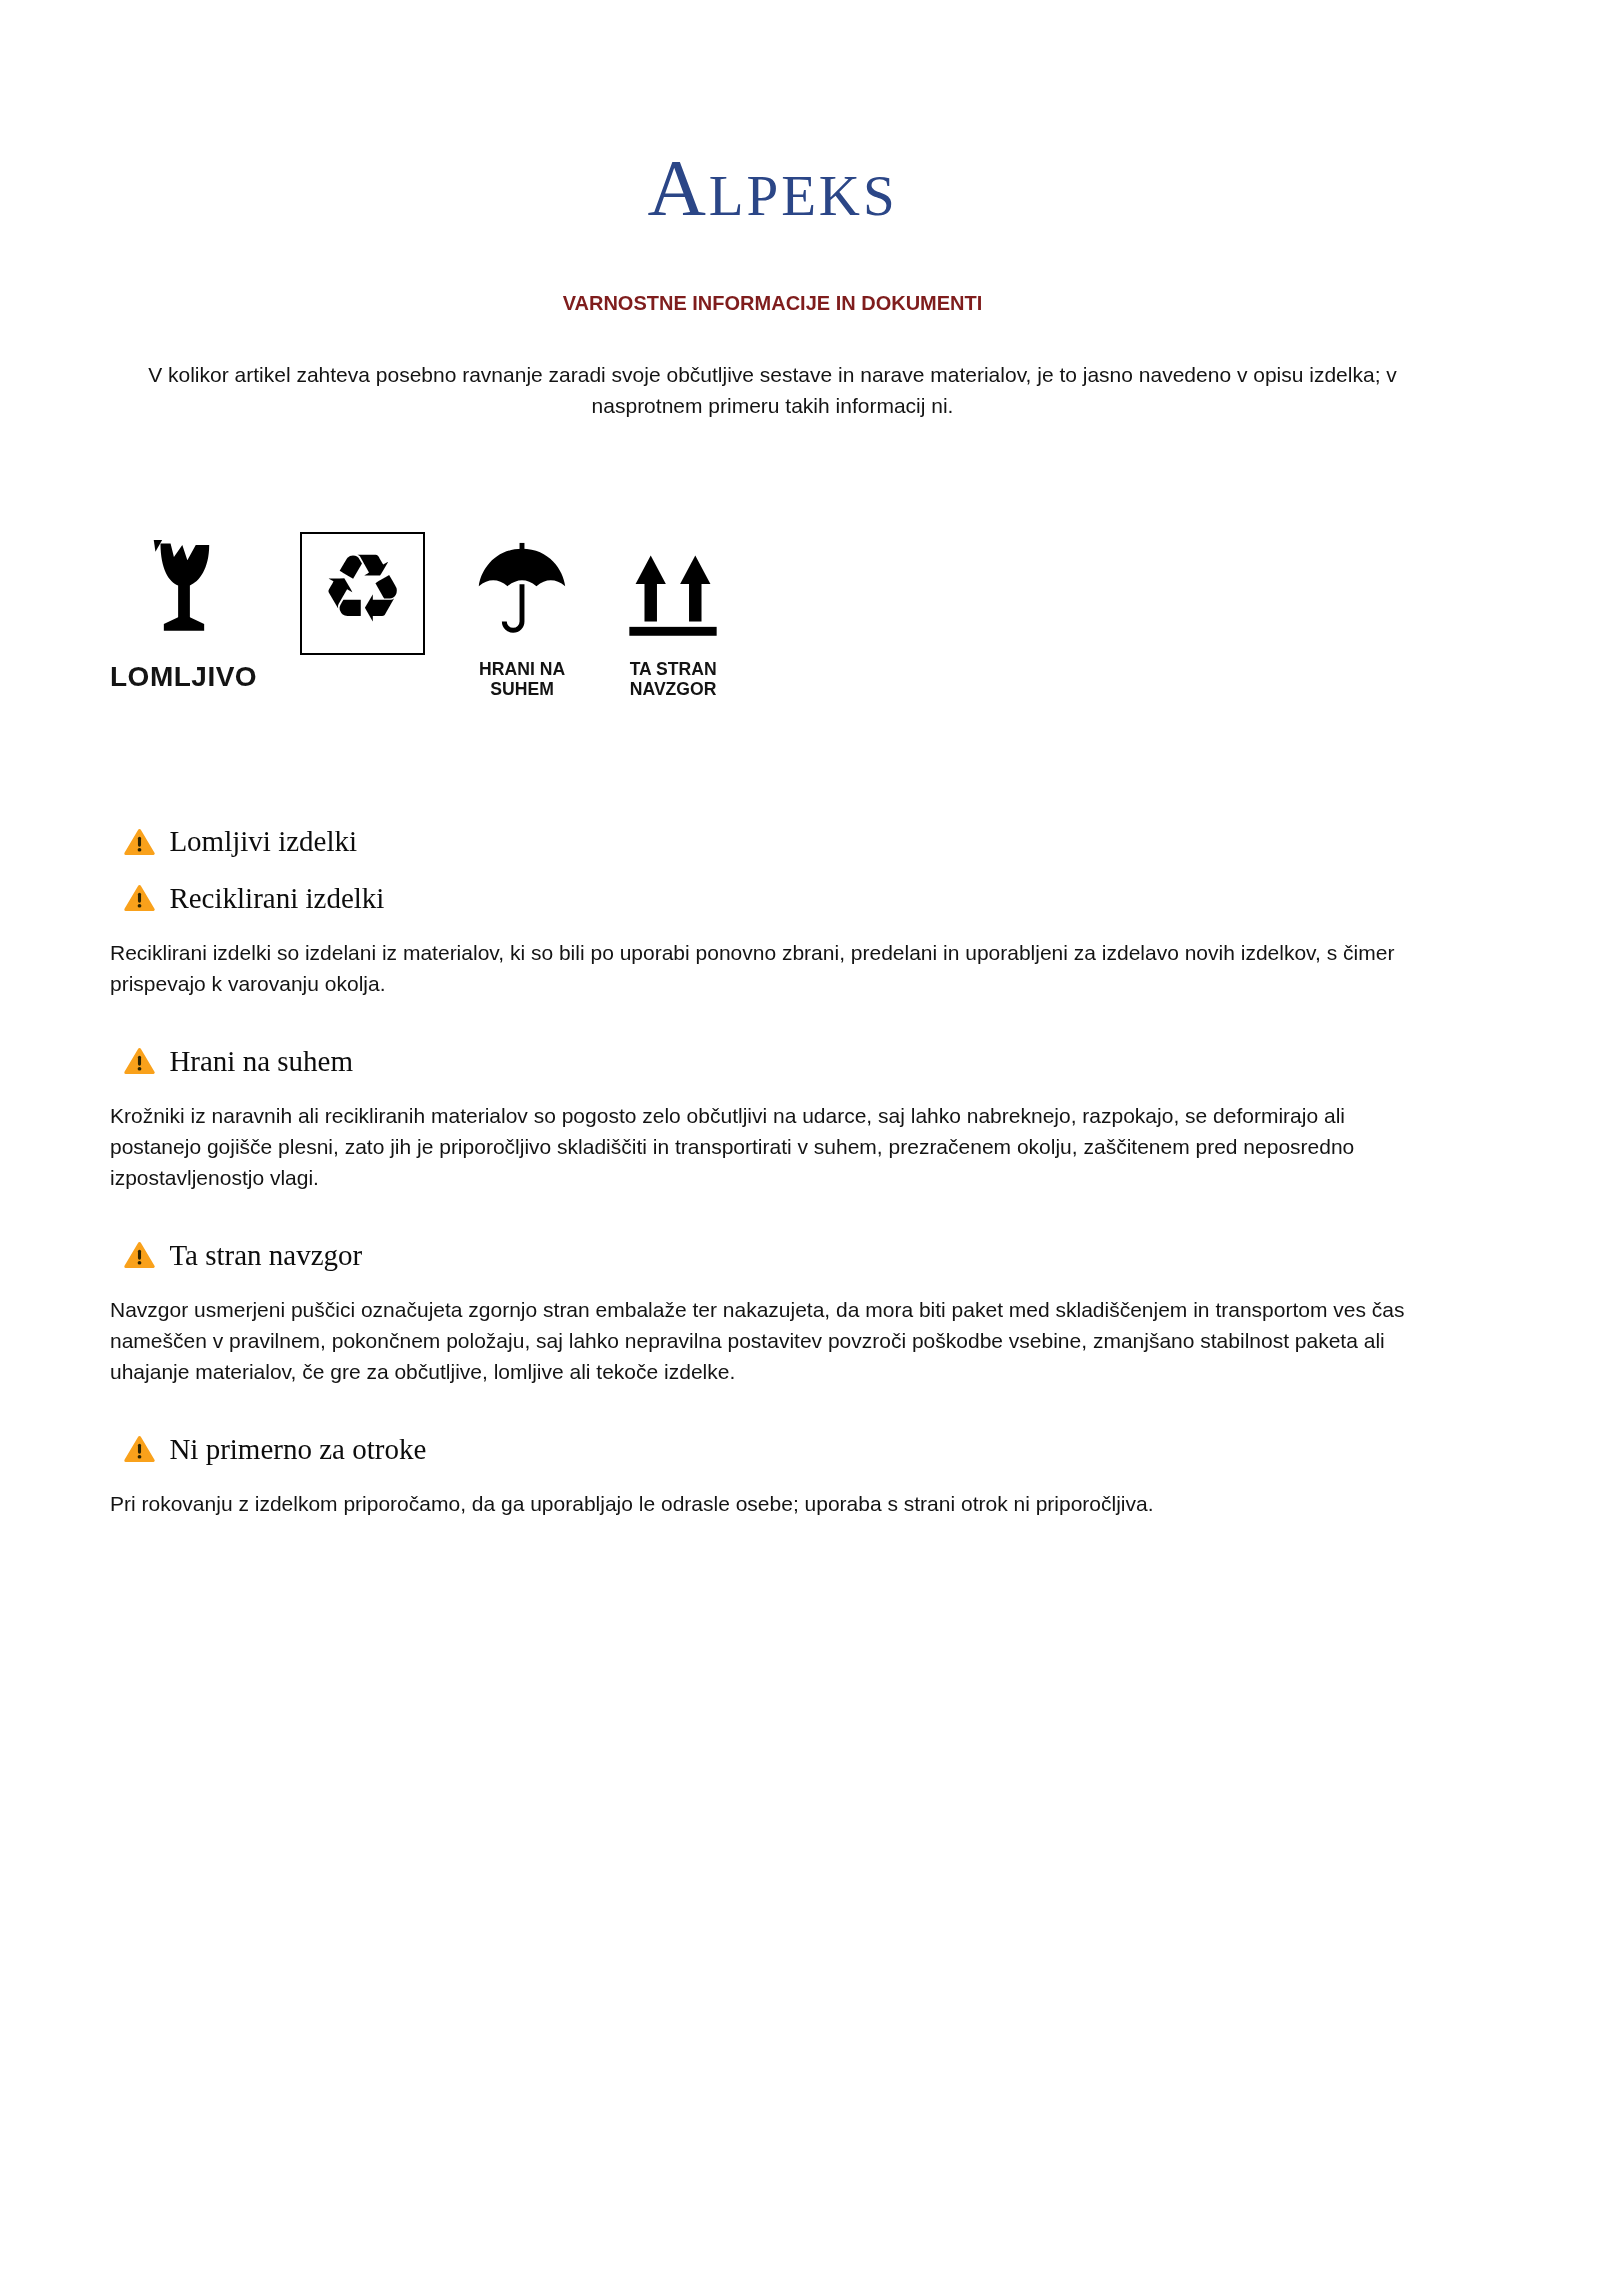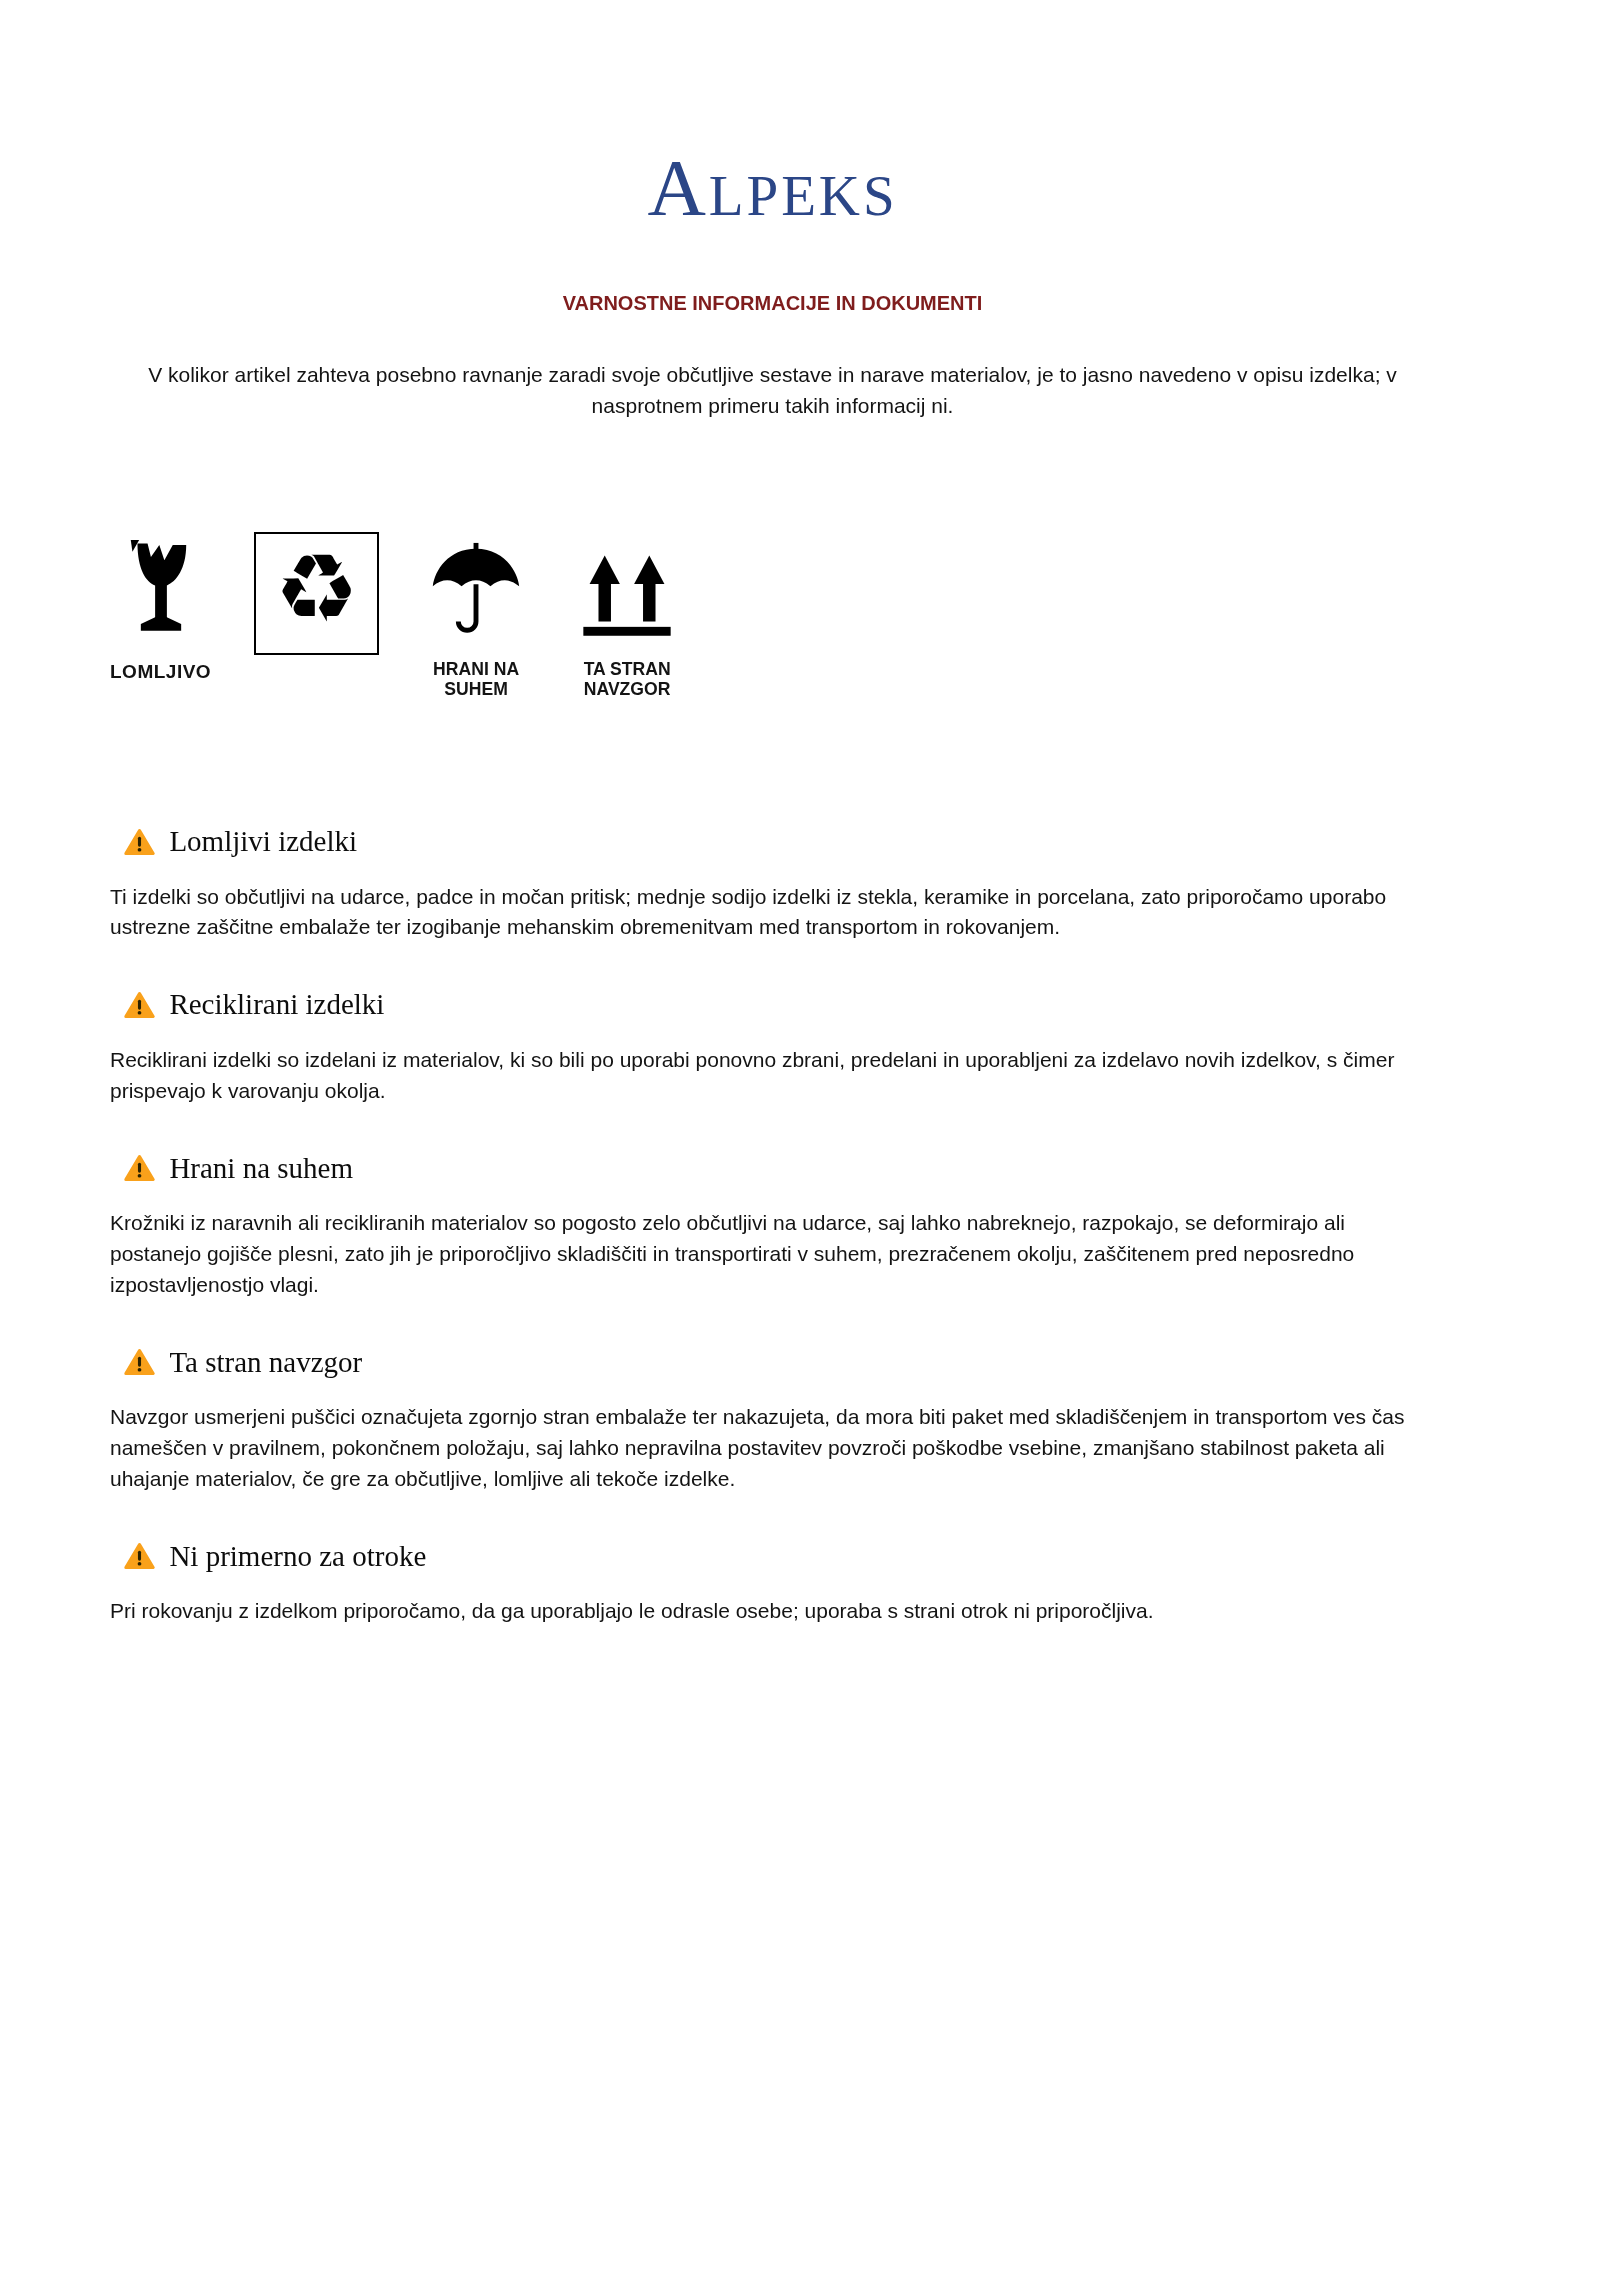--- a/index.html
+++ b/index.html
@@ -59,21 +59,21 @@
     align-items: center;
   }
   .sym-icon {
     height: 123px;
     display: flex;
     align-items: center;
     justify-content: center;
   }
   .sym-label-lg {
     font-weight: bold;
-    font-size: 19px;
+    font-size: 28px;
     letter-spacing: 0.5px;
     margin-top: 5.9px;
     text-align: center;
   }
   .sym-label-sm {
     font-weight: bold;
     font-size: 17.6px;
     line-height: 1.18;
     margin-top: 3.9px;
     text-align: center;
@@ -177,21 +177,20 @@
 
     <div class="section">
       <div class="section-head">
         <svg class="warn-icon" viewBox="0 0 100 90" aria-hidden="true">
           <polygon points="50,8 94,82 6,82" fill="#f9a11b" stroke="#f9a11b" stroke-width="10" stroke-linejoin="round"></polygon>
           <rect x="45" y="28" width="10" height="32" rx="5" fill="#2b2200"></rect>
           <circle cx="50" cy="70" r="6" fill="#2b2200"></circle>
         </svg>
         <span class="section-heading">Lomljivi izdelki</span>
       </div>
-      <p class="section-body">Ti izdelki so občutljivi na udarce, padce in močan pritisk; mednje sodijo izdelki iz stekla, keramike in porcelana, zato priporočamo uporabo ustrezne zaščitne embalaže ter izogibanje mehanskim obremenitvam med transportom in rokovanjem.</p>
     </div>
 
     <div class="section">
       <div class="section-head">
         <svg class="warn-icon" viewBox="0 0 100 90" aria-hidden="true">
           <polygon points="50,8 94,82 6,82" fill="#f9a11b" stroke="#f9a11b" stroke-width="10" stroke-linejoin="round"></polygon>
           <rect x="45" y="28" width="10" height="32" rx="5" fill="#2b2200"></rect>
           <circle cx="50" cy="70" r="6" fill="#2b2200"></circle>
         </svg>
         <span class="section-heading">Reciklirani izdelki</span>

